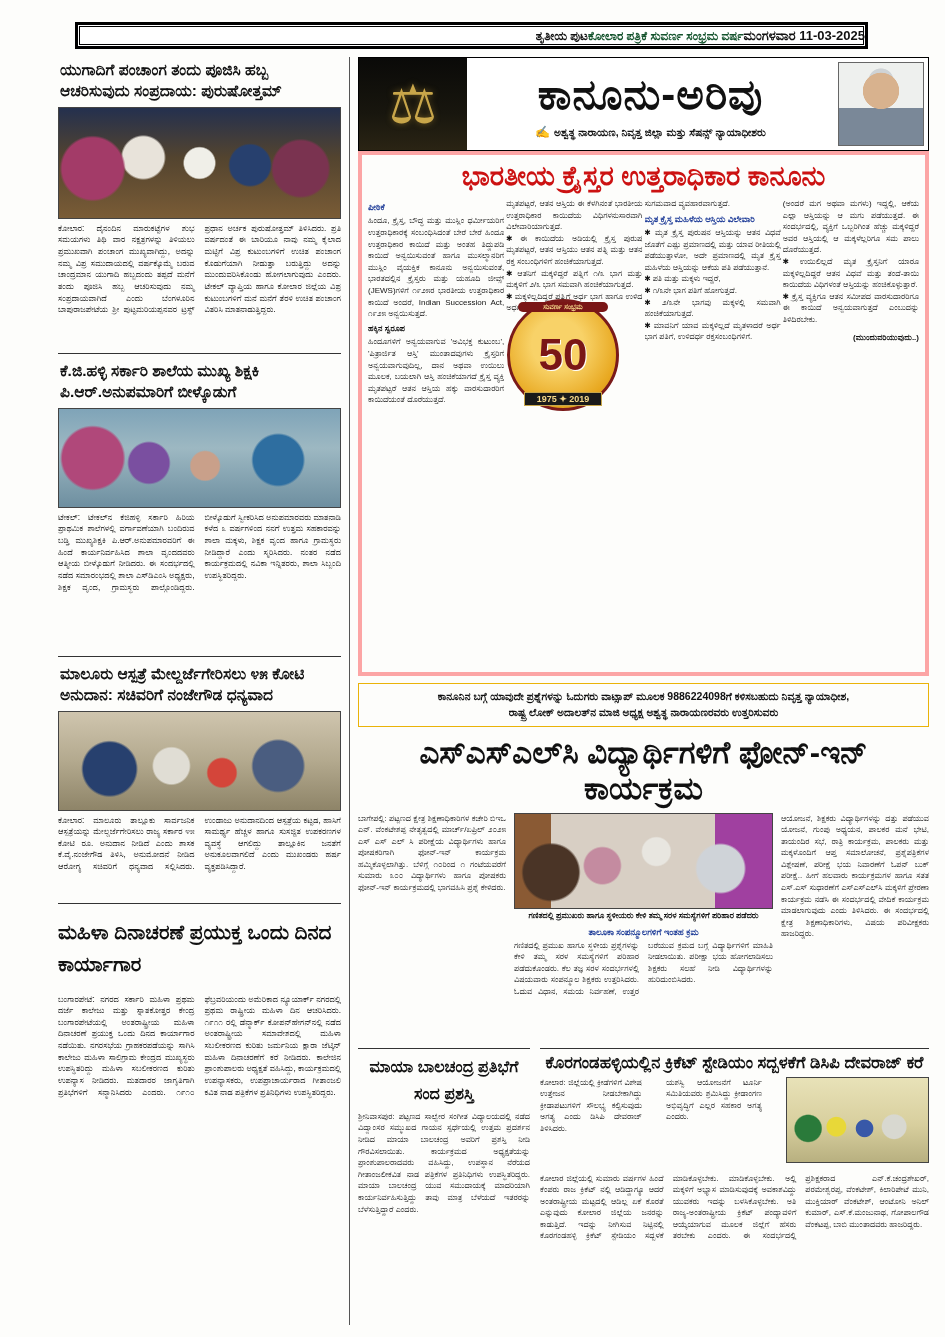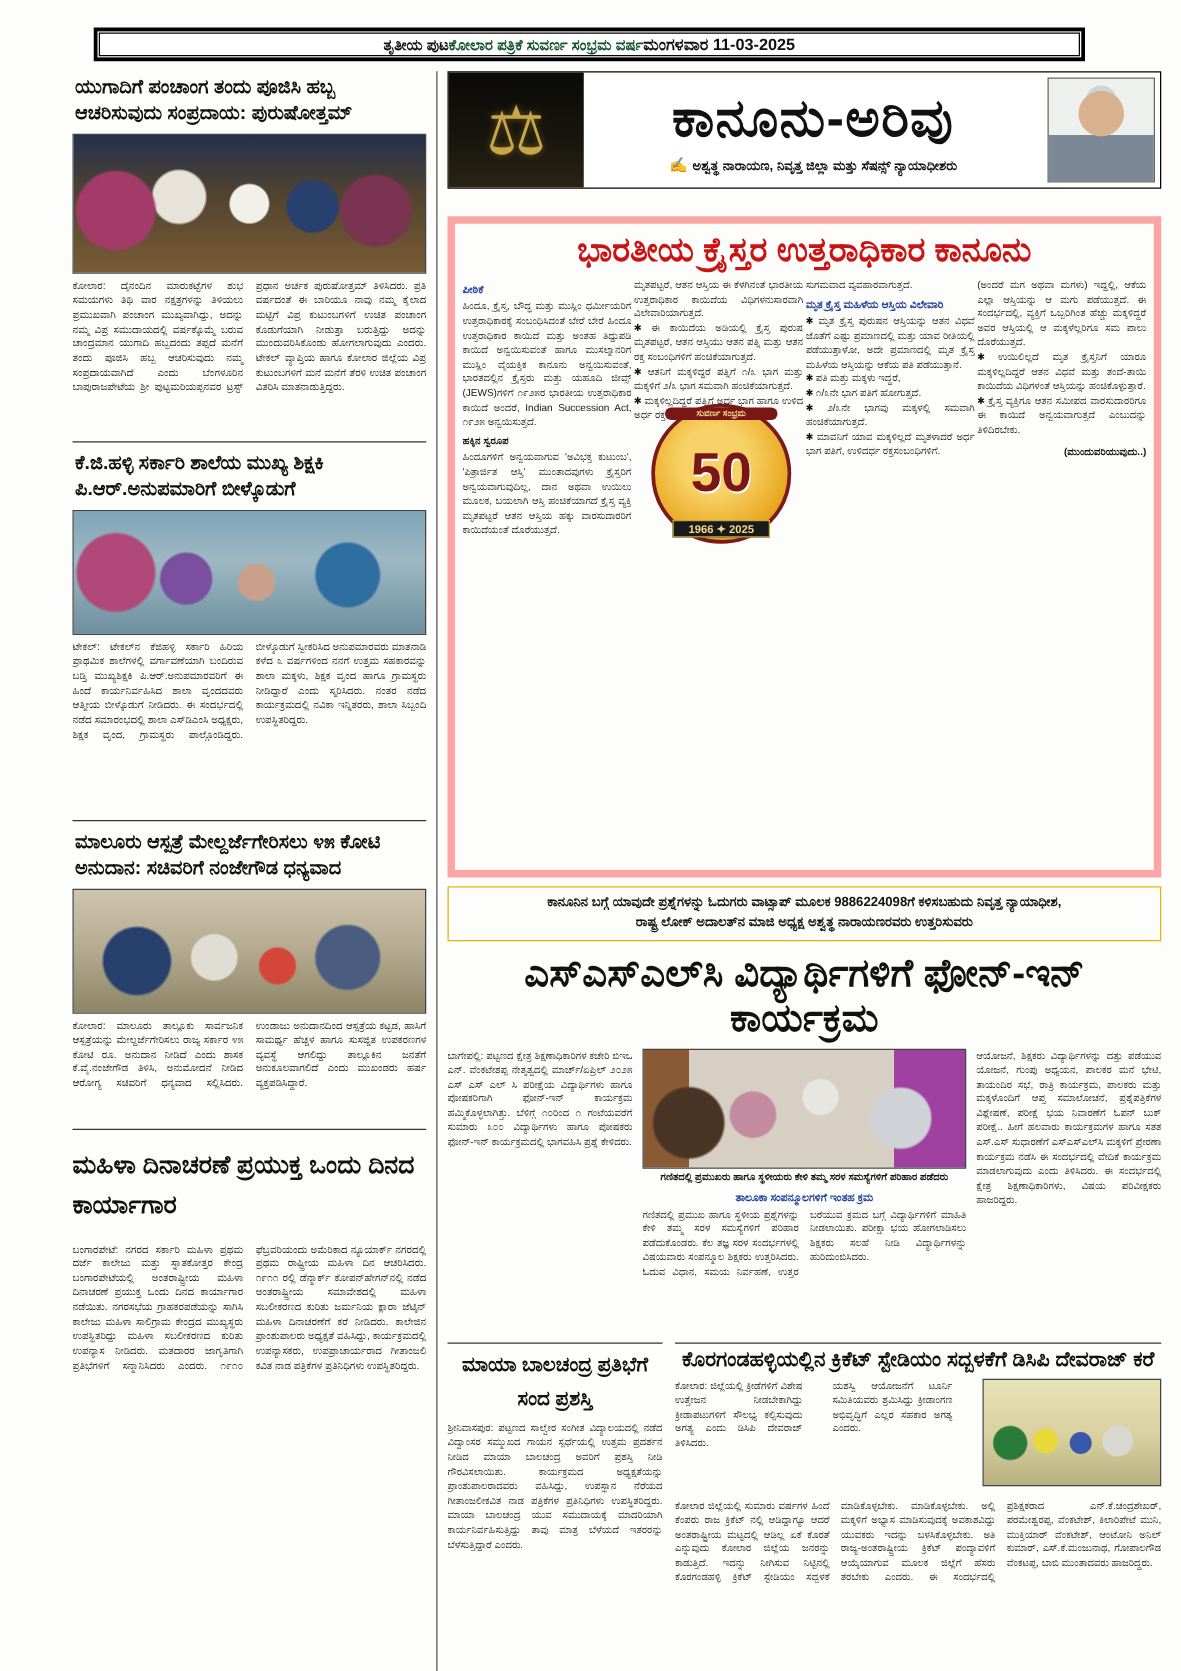--- a/index.html
+++ b/index.html
@@ -3,21 +3,21 @@
 <meta charset="utf-8">
 <style>
   * { margin:0; padding:0; box-sizing:border-box; }
   html,body { background:#e8e8e4; }
   body { font-family:"Liberation Sans", sans-serif; color:#111; }
   .page { width:945px; height:1337px; background:#fdfdfb; margin:0 auto; position:relative;
           padding:22px 8px 10px 58px; overflow:hidden; }
 
   
   .topbar { width:793px; margin-left:17px; border:3px solid #000; background:#fff;
-            display:flex; align-items:center; justify-content:center;
+            display:flex; align-items:center; justify-content:flex-end;
             padding:2px 0; height:27px; box-shadow:inset 0 0 0 1px #fff, inset 0 0 0 2px #000; }
   .topbar .pg { font-weight:bold; font-size:12px; }
   .topbar .cen { color:#14532d; font-weight:bold; font-size:12px; }
   .topbar .dt { font-weight:bold; font-size:13px; }
 
   .main { display:flex; margin-top:8px; }
   .leftcol { width:292px; padding-right:8px; border-right:1px solid #555; }
   .rightzone { width:579px; padding-left:8px; }
 
   .rule { border-top:1px solid #333; margin:6px 0 4px; }
@@ -69,28 +69,28 @@
   .mh-center { flex:1; display:flex; flex-direction:column; align-items:center; justify-content:center; }
   .mh-title { font-size:42px; font-weight:800; letter-spacing:1px; line-height:1; padding-top:4px; }
   .mh-byline { font-size:10.5px; font-weight:bold; margin-top:9px; }
   .mh-byline .pen { font-size:12px; margin-right:4px; }
   .mh-photo { width:86px; margin:4px; border:1px solid #666; background:
       radial-gradient(circle at 50% 34%, #d8b28e 0 26%, transparent 27%),
       radial-gradient(circle at 50% 22%, #cfd3d6 0 16%, transparent 17%),
       linear-gradient(180deg,#eef0ee 0 55%, #7a8898 55% 100%); }
 
   
-  .lawbox { border:6px solid #fca5a5; margin-top:22px; padding:4px 6px 6px; position:relative; }
+  .lawbox { border:4px solid #fca5a5; margin-top:0; padding:4px 6px 6px; position:relative; }
   .lawhead { color:#cc1212; font-weight:800; font-size:27px; text-align:center; padding:2px 0 6px; }
   .lawcols { display:flex; gap:2px; height:468px; overflow:hidden; }
   .lawcol { flex:1; font-size:8px; line-height:1.45; text-align:justify; overflow:hidden; }
   .sub-blue { color:#23409a; font-weight:bold; font-size:8.6px; margin:3px 0 2px; }
   .sub-bold { font-weight:bold; margin:3px 0 2px; }
   .cont { text-align:right; font-weight:bold; margin-top:6px; }
-  .logo50 { position:absolute; left:154px; top:132px; width:118px; height:150px; z-index:3; text-align:center; }
+  .logo50 { position:absolute; left:142px; top:132px; width:118px; height:150px; z-index:3; text-align:center; }
   .logo50 .circle { width:112px; height:112px; margin:12px auto 0; border-radius:50%;
       background:radial-gradient(circle at 45% 40%, #f8d268 0 30%, #e8a820 70%, #b87a10 100%);
       border:3px solid #7a1a1a; display:flex; align-items:center; justify-content:center; position:relative; }
   .logo50 .num { font-size:44px; font-weight:800; color:#7a1616; text-shadow:1px 1px 0 #fff; }
   .logo50 .ribtop { position:absolute; top:0; left:8px; right:8px; background:#7a1616; color:#f5d88a;
       font-size:7px; font-weight:bold; border-radius:8px; padding:1px 0; }
   .logo50 .ribbot { position:absolute; bottom:2px; left:14px; right:14px; background:#1a1a1a; color:#f5d88a;
       font-size:9px; font-weight:bold; padding:1px 0; border:1px solid #c8a64a; }
 
   .noticebox { border:1px solid #eab308; margin-top:7px; padding:5px 8px; text-align:center;
@@ -178,21 +178,21 @@
         </div>
         <div class="mh-photo"></div>
       </div>
 
       <div class="lawbox">
         <div class="lawhead">ಭಾರತೀಯ ಕ್ರೈಸ್ತರ ಉತ್ತರಾಧಿಕಾರ ಕಾನೂನು</div>
         <div class="logo50">
           <div class="circle">
             <span class="ribtop">ಸುವರ್ಣ ಸಂಭ್ರಮ</span>
             <span class="num">50</span>
-            <span class="ribbot">1966 ✦ 2025</span>
+            <span class="ribbot">1975 ✦ 2019</span>
           </div>
         </div>
         <div class="lawcols">
           <div class="lawcol">
             <div class="sub-blue">ಪೀಠಿಕೆ</div>
             <div class="pre">ಹಿಂದೂ, ಕ್ರೈಸ್ತ, ಬೌದ್ಧ ಮತ್ತು ಮುಸ್ಲಿಂ ಧರ್ಮೀಯರಿಗೆ ಉತ್ತರಾಧಿಕಾರಕ್ಕೆ ಸಂಬಂಧಿಸಿದಂತೆ ಬೇರೆ ಬೇರೆ ಹಿಂದೂ ಉತ್ತರಾಧಿಕಾರ ಕಾಯಿದೆ ಮತ್ತು ಅಂತಹ ತಿದ್ದುಪಡಿ ಕಾಯಿದೆ ಅನ್ವಯಿಸುವಂತೆ ಹಾಗೂ ಮುಸಲ್ಮಾನರಿಗೆ ಮುಸ್ಲಿಂ ವೈಯಕ್ತಿಕ ಕಾನೂನು ಅನ್ವಯಿಸುವಂತೆ, ಭಾರತದಲ್ಲಿನ ಕ್ರೈಸ್ತರು ಮತ್ತು ಯಹೂದಿ ಜೀವ್ಸ್ (JEWS)ಗಳಿಗೆ ೧೯೨೫ರ ಭಾರತೀಯ ಉತ್ತರಾಧಿಕಾರ ಕಾಯಿದೆ ಅಂದರೆ, Indian Succession Act, ೧೯೨೫ ಅನ್ವಯಿಸುತ್ತದೆ.</div>
             <div class="sub-bold">ಹಕ್ಕಿನ ಸ್ವರೂಪ</div>
             <div class="pre">ಹಿಂದೂಗಳಿಗೆ ಅನ್ವಯವಾಗುವ 'ಅವಿಭಕ್ತ ಕುಟುಂಬ', 'ಪಿತ್ರಾರ್ಜಿತ ಆಸ್ತಿ' ಮುಂತಾದವುಗಳು ಕ್ರೈಸ್ತರಿಗೆ ಅನ್ವಯವಾಗುವುದಿಲ್ಲ, ದಾನ ಅಥವಾ ಉಯಿಲು ಮೂಲಕ, ಬಯಲಾಗಿ ಆಸ್ತಿ ಹಂಚಿಕೆಯಾಗದೆ ಕ್ರೈಸ್ತ ವ್ಯಕ್ತಿ ಮೃತಪಟ್ಟರೆ ಆತನ ಆಸ್ತಿಯ ಹಕ್ಕು ವಾರಸುದಾರರಿಗೆ ಕಾಯಿದೆಯಂತೆ ದೊರೆಯುತ್ತದೆ.</div>
           </div>
           <div class="lawcol">

